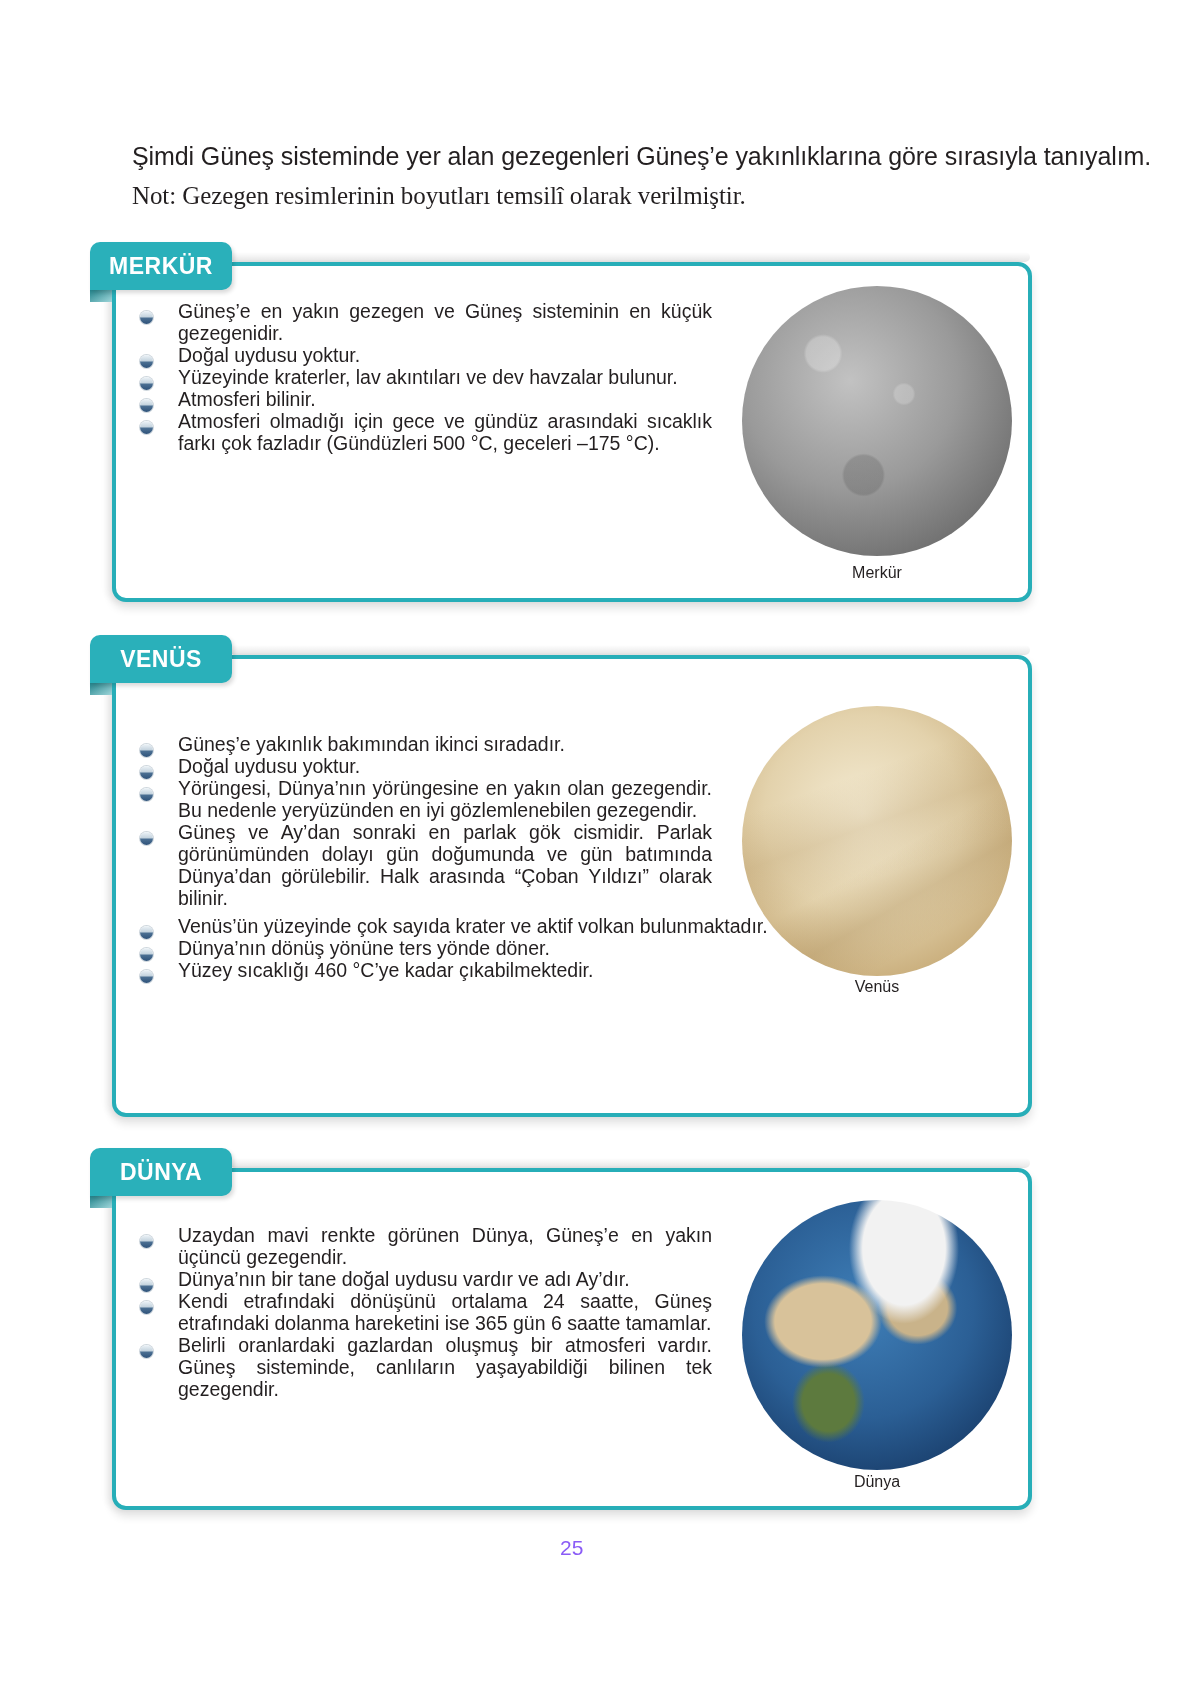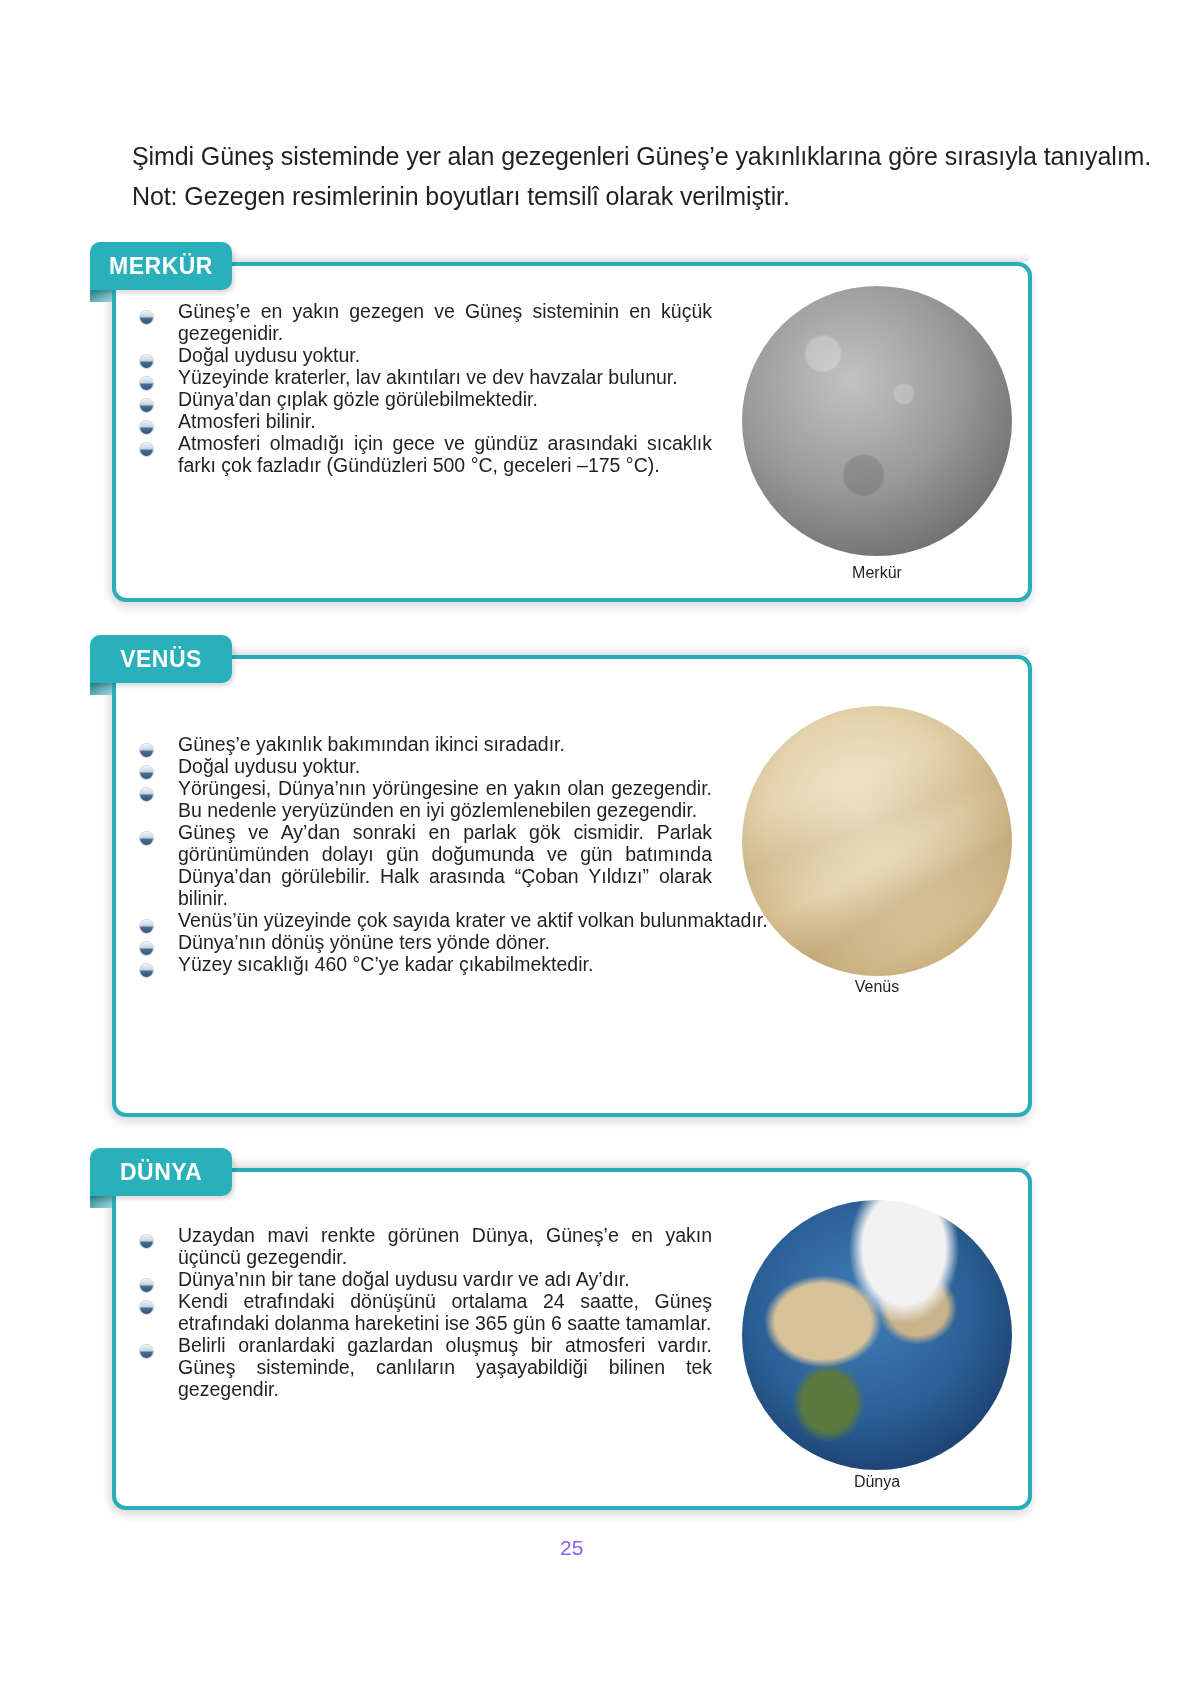--- a/index.html
+++ b/index.html
@@ -4,21 +4,21 @@
   <style>
     html, body { margin: 0; padding: 0; }
     body {
       width: 1181px; height: 1683px; position: relative; overflow: hidden;
       background: #ffffff;
       font-family: "Liberation Sans", sans-serif;
       color: #231f20;
     }
     .intro { position: absolute; left: 132px; font-size: 25px; color: #231f20; letter-spacing: -0.1px; }
     .intro.l1 { top: 142px; }
-    .intro.l2 { top: 182px; }
+    .intro.l2 { top: 182px; font-family: Liberation Serif, serif; }
 
     .card {
       position: absolute; left: 112px; width: 920px;
       border: 4px solid #27aeb8; border-radius: 14px;
       background: #ffffff;
       box-shadow: 0 6px 10px rgba(0,0,0,0.12), -6px 0 6px rgba(0,0,0,0.05);
       box-sizing: border-box;
     }
     .card-shadow-top {
       position: absolute; left: 230px; height: 10px; width: 800px;
@@ -84,39 +84,38 @@
 
 <section>
   <div class="card-shadow-top" style="top:252px;"></div>
   <div class="card" style="top:262px; height:340px;"></div>
   <div class="tab-fold" style="top:288px;"></div>
   <div class="tab" style="top:242px;">MERKÜR</div>
   <ul class="list" style="top:300px; width:572px;">
     <li><span class="bullet"></span><span>Güneş’e en yakın gezegen ve Güneş sisteminin en küçük gezegenidir.</span></li>
     <li><span class="bullet"></span><span>Doğal uydusu yoktur.</span></li>
     <li><span class="bullet"></span><span>Yüzeyinde kraterler, lav akıntıları ve dev havzalar bulunur.</span></li>
-    <li><span class="bullet"></span><span>Dünya’dan çıplak gözle görülebilmektedir.</span></li>
     <li><span class="bullet"></span><span>Atmosferi bilinir.</span></li>
     <li><span class="bullet"></span><span>Atmosferi olmadığı için gece ve gündüz arasındaki sıcaklık farkı çok fazladır (Gündüzleri 500 °C, geceleri –175 °C).</span></li>
   </ul>
   <div class="planet mercury" style="left:742px; top:286px;"></div>
   <div class="caption" style="left:817px; top:564px;">Merkür</div>
 </section>
 
 <section>
   <div class="card-shadow-top" style="top:645px;"></div>
   <div class="card" style="top:655px; height:462px;"></div>
   <div class="tab-fold" style="top:681px;"></div>
   <div class="tab" style="top:635px;">VENÜS</div>
   <ul class="list" style="top:733px; width:572px;">
     <li><span class="bullet"></span><span>Güneş’e yakınlık bakımından ikinci sıradadır.</span></li>
     <li><span class="bullet"></span><span>Doğal uydusu yoktur.</span></li>
     <li><span class="bullet"></span><span>Yörüngesi, Dünya’nın yörüngesine en yakın olan gezegendir. Bu nedenle yeryüzünden en iyi gözlemlenebilen gezegendir.</span></li>
     <li><span class="bullet"></span><span>Güneş ve Ay’dan sonraki en parlak gök cismidir. Parlak görünümünden dolayı gün doğumunda ve gün batımında Dünya’dan görülebilir. Halk arasında “Çoban Yıldızı” olarak bilinir.</span></li>
-    <li style="width:700px;"><span class="bullet"></span><span>Venüs’ün yüzeyinde çok sayıda krater ve aktif volkan bulunmaktadır.</span></li>
+    <li style="width:700px;margin-top:6px;"><span class="bullet"></span><span>Venüs’ün yüzeyinde çok sayıda krater ve aktif volkan bulunmaktadır.</span></li>
     <li><span class="bullet"></span><span>Dünya’nın dönüş yönüne ters yönde döner.</span></li>
     <li><span class="bullet"></span><span>Yüzey sıcaklığı 460 °C’ye kadar çıkabilmektedir.</span></li>
   </ul>
   <div class="planet venus" style="left:742px; top:706px;"></div>
   <div class="caption" style="left:817px; top:978px;">Venüs</div>
 </section>
 
 <section>
   <div class="card-shadow-top" style="top:1158px;"></div>
   <div class="card" style="top:1168px; height:342px;"></div>

